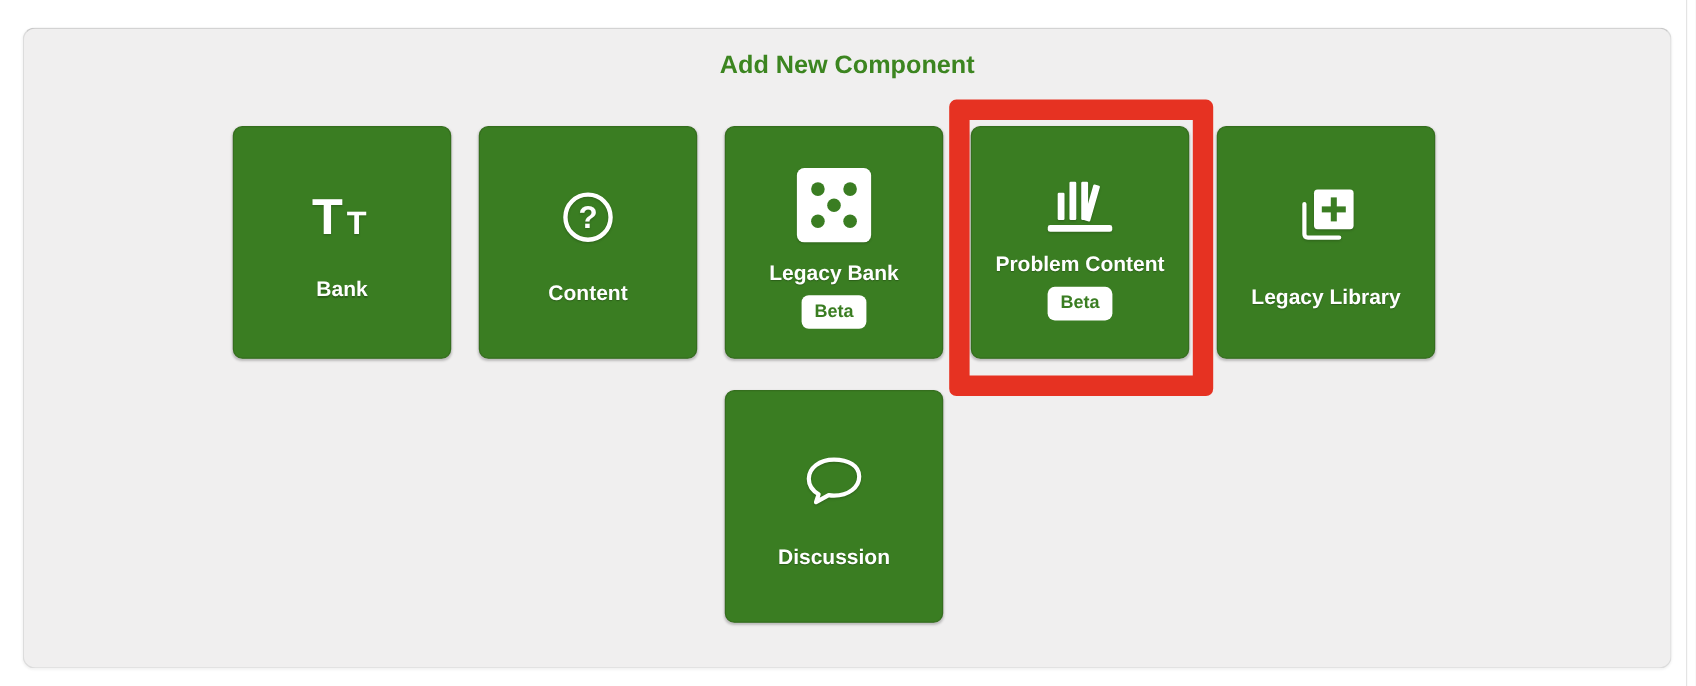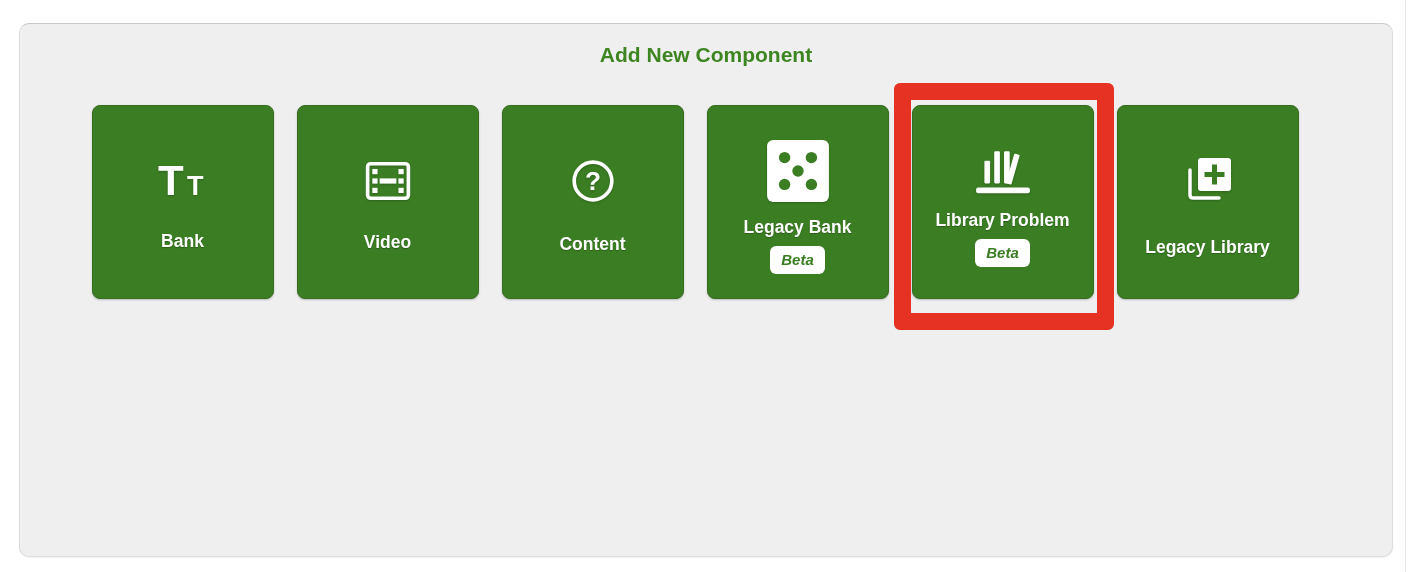--- a/index.html
+++ b/index.html
@@ -71,21 +71,20 @@
   .beta-badge {
     display: inline-block;
     margin-top: 8px;
     background: #ffffff;
     color: var(--tile-green, #3a7d22);
     font-size: 15px;
     font-weight: bold;
     line-height: 1;
     padding: 6px 11px 7px;
     border-radius: 6px;
-    font-style: italic;
   }
   .highlight-frame {
     position: absolute;
     left: -18px; top: -22px; right: -20px; bottom: -31px;
     border: 17px solid var(--highlight-red, #e63222);
     border-radius: 6px;
     pointer-events: none;
     z-index: 5;
   }
   svg .g-fill { fill: var(--tile-green, #3a7d22); }
@@ -105,37 +104,20 @@
         <span class="icon">
           <svg width="52" height="40" viewBox="0 0 52 40" aria-hidden="true">
             <text x="1" y="34" font-size="42" font-weight="bold" fill="#ffffff" font-family="Liberation Sans, sans-serif">T</text>
             <text x="30" y="34" font-size="27" font-weight="bold" fill="#ffffff" font-family="Liberation Sans, sans-serif">T</text>
           </svg>
         </span>
         <span class="label">Bank</span>
       </button>
     </div>
 
-    <div class="tile-wrap">
-      <button class="tile">
-        <span class="icon">
-          <svg width="46" height="42" viewBox="0 0 44 40" aria-hidden="true">
-            <rect class="w-stroke" x="2.5" y="3.5" width="39" height="33" rx="3"></rect>
-            <rect class="w-fill" x="7" y="8.5" width="5" height="5"></rect>
-            <rect class="w-fill" x="7" y="17.5" width="5" height="5"></rect>
-            <rect class="w-fill" x="7" y="26.5" width="5" height="5"></rect>
-            <rect class="w-fill" x="32" y="8.5" width="5" height="5"></rect>
-            <rect class="w-fill" x="32" y="17.5" width="5" height="5"></rect>
-            <rect class="w-fill" x="32" y="26.5" width="5" height="5"></rect>
-            <rect class="w-fill" x="14" y="17.5" width="16" height="5"></rect>
-          </svg>
-        </span>
-        <span class="label">Video</span>
-      </button>
-    </div>
 
     <div class="tile-wrap">
       <button class="tile">
         <span class="icon">
           <svg width="46" height="46" viewBox="0 0 44 44" aria-hidden="true">
             <circle class="w-stroke" cx="22" cy="22" r="18"></circle>
             <text x="22" y="30.5" text-anchor="middle" font-size="25" font-weight="bold" fill="#ffffff" font-family="Liberation Sans, sans-serif">?</text>
           </svg>
         </span>
         <span class="label">Content</span>
@@ -165,21 +147,21 @@
           <svg width="62" height="52" viewBox="0 0 60 50" aria-hidden="true">
             <rect class="w-fill" x="4" y="41" width="52" height="5.5" rx="2"></rect>
             <rect class="w-fill" x="12" y="15" width="5.5" height="22" rx="1"></rect>
             <rect class="w-fill" x="21.5" y="6" width="5.5" height="31" rx="1"></rect>
             <rect class="w-fill" x="31" y="6" width="5.5" height="31" rx="1"></rect>
             <g transform="translate(41 8) rotate(16)">
               <rect class="w-fill" x="0" y="0" width="5.5" height="30" rx="1"></rect>
             </g>
           </svg>
         </span>
-        <span class="label">Library Problem</span>
+        <span class="label">Problem Content</span>
         <span class="beta-badge">Beta</span>
       </button>
       <div class="highlight-frame"></div>
     </div>
 
     <div class="tile-wrap">
       <button class="tile">
         <span class="icon">
           <svg width="52" height="52" viewBox="0 0 52 52" aria-hidden="true">
             <path class="w-stroke" d="M8 15 v25 q0 3 3 3 h26" stroke-linecap="round"></path>
@@ -189,19 +171,29 @@
           </svg>
         </span>
         <span class="label">Legacy Library</span>
       </button>
     </div>
 
   </div>
 
   <div class="row row-2">
 
+    <div class="tile-wrap">
+      <button class="tile">
+        <span class="icon">
+          <svg width="50" height="46" viewBox="0 0 50 46" aria-hidden="true">
+            <path class="w-stroke" stroke-linejoin="round" d="M25 5 C13 5 4 12 4 21 c0 5.4 3.2 10 8.2 12.9 L10 40.5 l10.6 -5.9 c1.4 0.3 2.9 0.4 4.4 0.4 12 0 21 -7 21 -16 S37 5 25 5 Z"></path>
+          </svg>
+        </span>
+        <span class="label">Discussion</span>
+      </button>
+    </div>
 
 
 
   </div>
 </div>
 
 <div class="viewport-edge"></div>
 
 </body></html>

